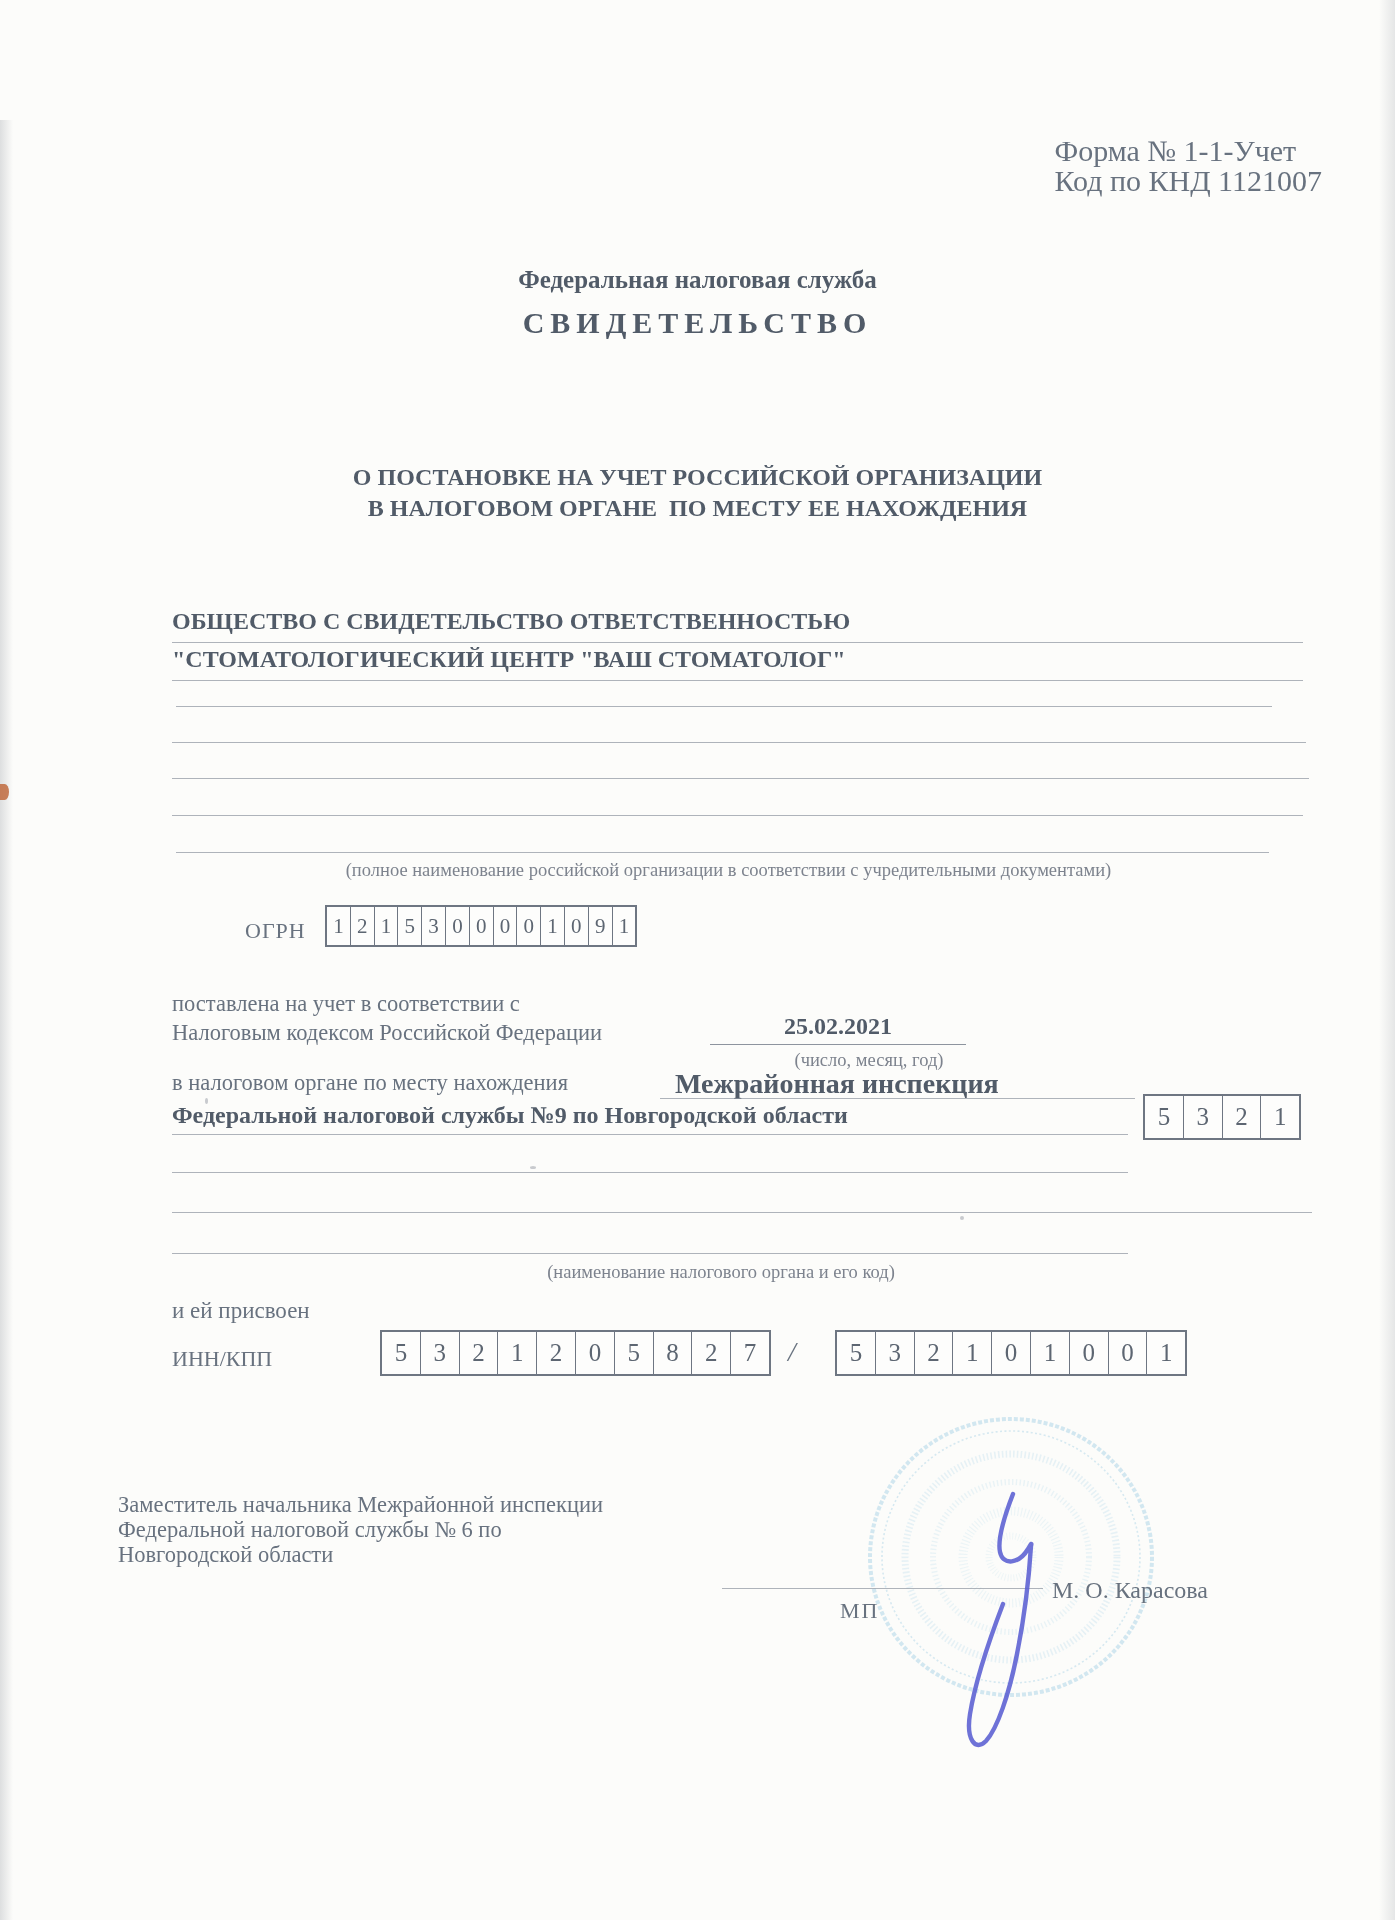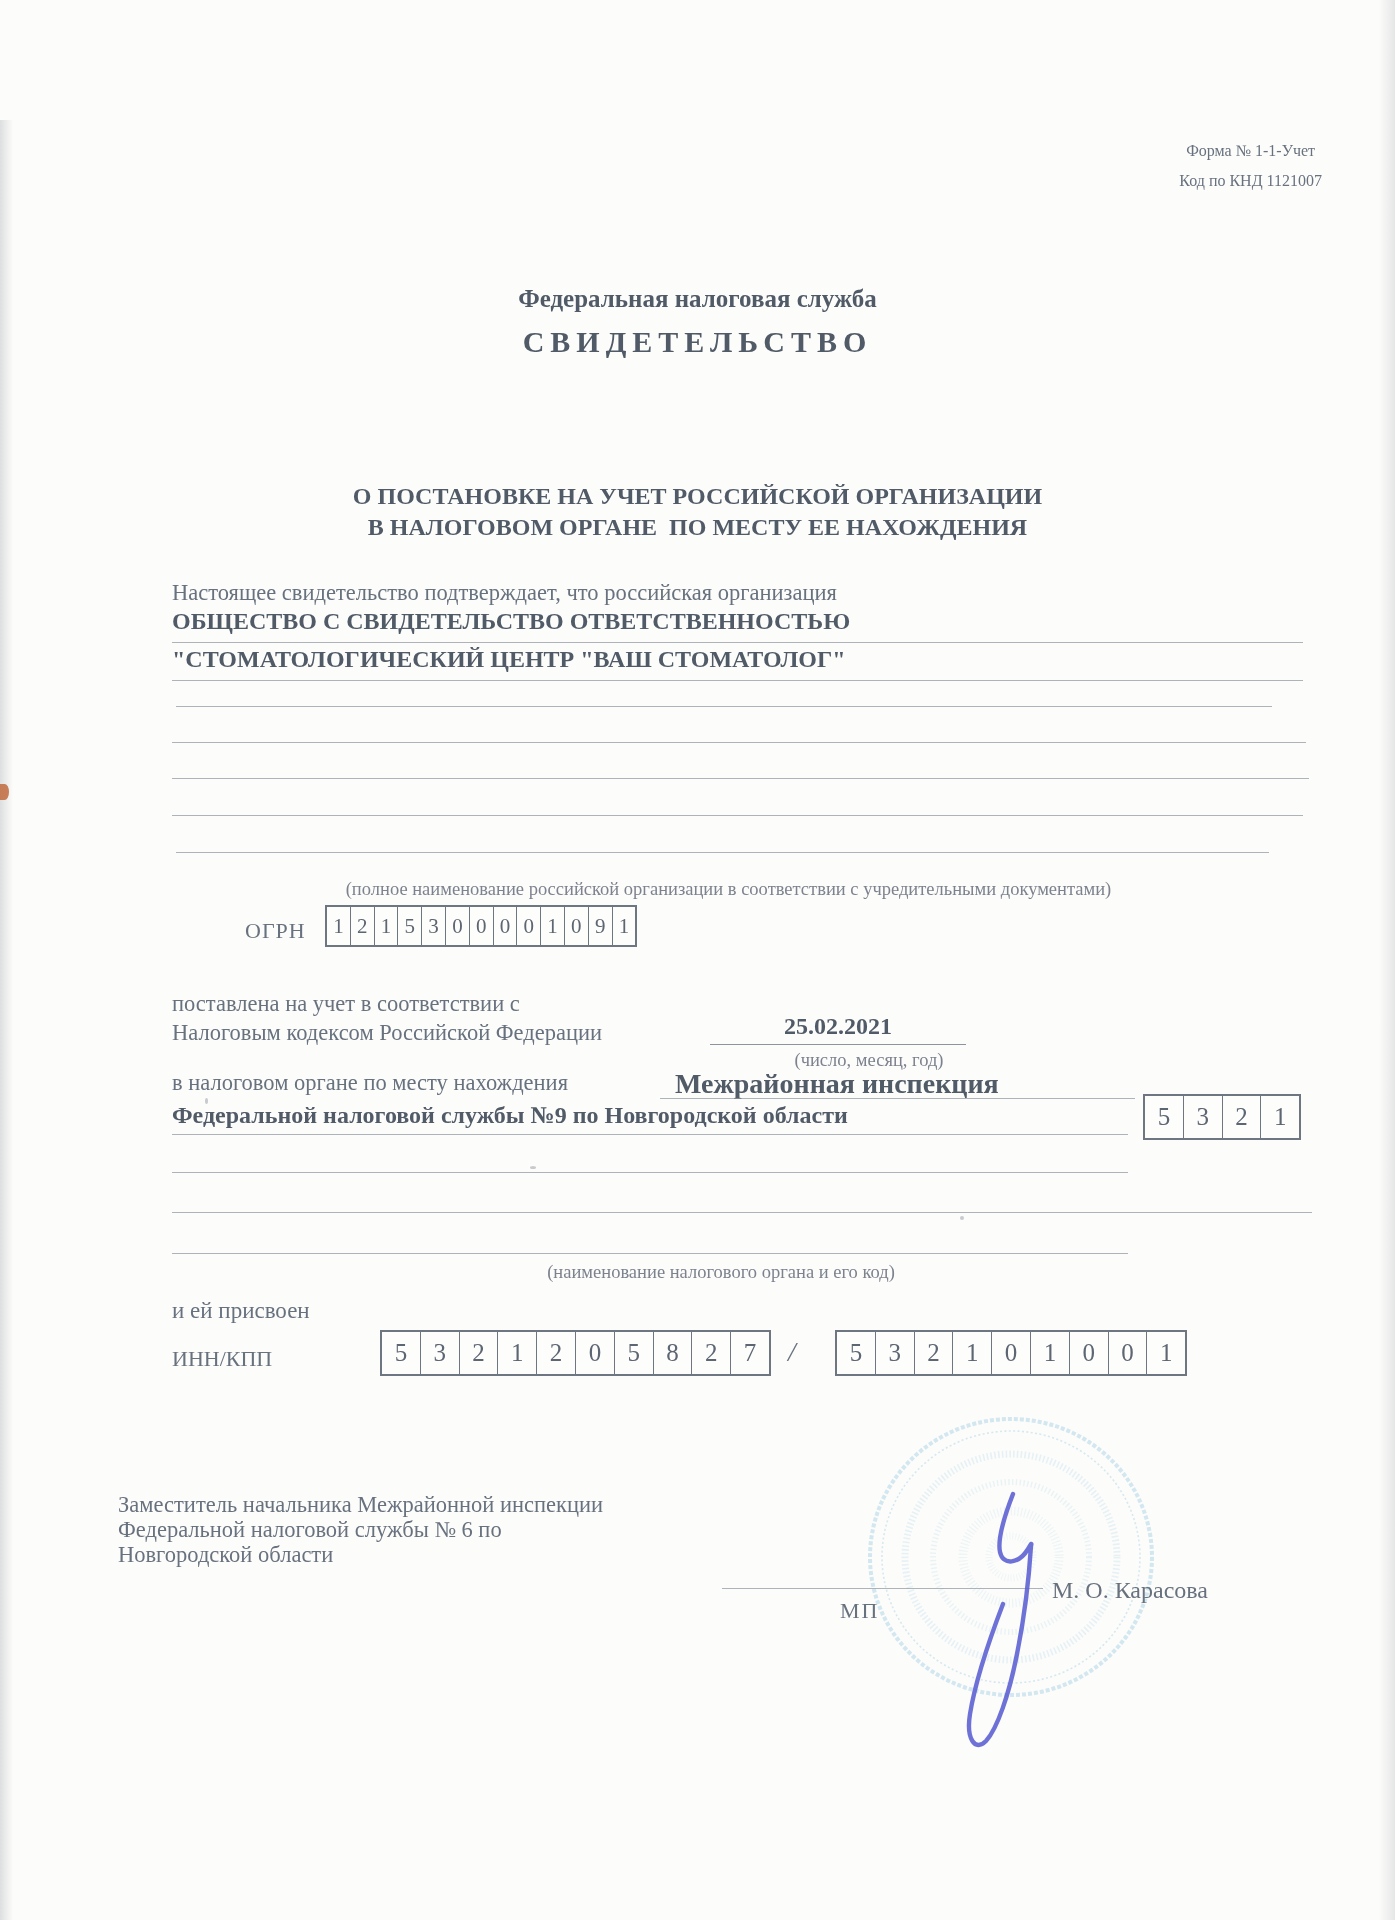--- a/index.html
+++ b/index.html
@@ -5,21 +5,21 @@
   html,body{margin:0;padding:0;background:#e9e9e7;}
   .page{
     position:relative;width:1395px;height:1920px;margin:0 auto;
     background:#fcfcfa;overflow:hidden;
     font-family:"Liberation Serif","DejaVu Serif",serif;
   }
   .abs{position:absolute;}
   .t{color:var(--text);}
   .b{font-weight:bold;color:var(--heading);}
   .it{color:var(--caption);padding-left:31px;}
-  .center{text-align:center;width:100%;left:0;margin-top:19px;}
+  .center{text-align:center;width:100%;left:0;}
   .ws-pre{white-space:pre;}
   .rule{position:absolute;height:1.2px;background:var(--line);opacity:.7;}
   .cells{position:absolute;display:flex;border:2px solid var(--boxborder);background:rgba(255,255,255,.4);}
   .cells span{display:flex;align-items:center;justify-content:center;
     border-right:1.4px solid var(--boxborder);color:var(--digit);}
   .cells span:last-child{border-right:none;}
   .cells-sm span{width:22.8px;height:38px;font-size:21px;}
   .cells-lg span{width:37.8px;height:42px;font-size:25px;}
   .stamp{filter:blur(.7px);opacity:.9;}
   .speck{position:absolute;background:#8a8f98;border-radius:50%;opacity:.45;}
@@ -35,33 +35,32 @@
 
 <div class="page">
 
   <div class="edgeL"></div>
   <div class="edgeR"></div>
   <div class="orangemark"></div>
   <div class="speck" style="left:530px;top:1166px;width:6px;height:3px;"></div>
   <div class="speck" style="left:960px;top:1216px;width:4px;height:4px;"></div>
   <div class="speck" style="left:205px;top:1098px;width:3px;height:6px;"></div>
 
-  <div class="abs t" style="right:73px;top:136px;text-align:center;font-size:16px;line-height:30px;">
+  <div class="abs t" style="right:73px;top:136px;text-align:left;font-size:30px;line-height:30px;">
     <div>Форма № 1-1-Учет</div>
     <div>Код по КНД 1121007</div>
   </div>
 
   <div class="abs b center" style="top:266px;font-size:25px;">Федеральная налоговая служба</div>
   <div class="abs b center" style="top:306px;font-size:30px;letter-spacing:6px;">СВИДЕТЕЛЬСТВО</div>
   <div class="abs b center" style="top:462px;font-size:24px;line-height:31px;">
     <div class="ws-pre">О ПОСТАНОВКЕ НА УЧЕТ РОССИЙСКОЙ ОРГАНИЗАЦИИ</div>
     <div class="ws-pre">В НАЛОГОВОМ ОРГАНЕ  ПО МЕСТУ ЕЕ НАХОЖДЕНИЯ</div>
   </div>
 
-  <div class="abs t" style="left:172px;top:580px;font-size:22.5px;">Настоящее свидетельство подтверждает, что российская организация</div>
   <div class="abs b" style="left:172px;top:608px;font-size:24px;">ОБЩЕСТВО С СВИДЕТЕЛЬСТВО ОТВЕТСТВЕННОСТЬЮ</div>
   <div class="rule" style="left:172px;top:642px;width:1131px;"></div>
   <div class="abs b" style="left:172px;top:646px;font-size:24px;">"СТОМАТОЛОГИЧЕСКИЙ ЦЕНТР "ВАШ СТОМАТОЛОГ"</div>
   <div class="rule" style="left:172px;top:680px;width:1131px;"></div>
   <div class="rule" style="left:176px;top:706px;width:1096px;"></div>
   <div class="rule" style="left:172px;top:742px;width:1134px;"></div>
   <div class="rule" style="left:172px;top:778px;width:1137px;"></div>
   <div class="rule" style="left:172px;top:815px;width:1131px;"></div>
   <div class="rule" style="left:176px;top:852px;width:1093px;"></div>
   <div class="abs it center" style="top:860px;font-size:18.5px;">(полное наименование российской организации в соответствии с учредительными документами)</div>

